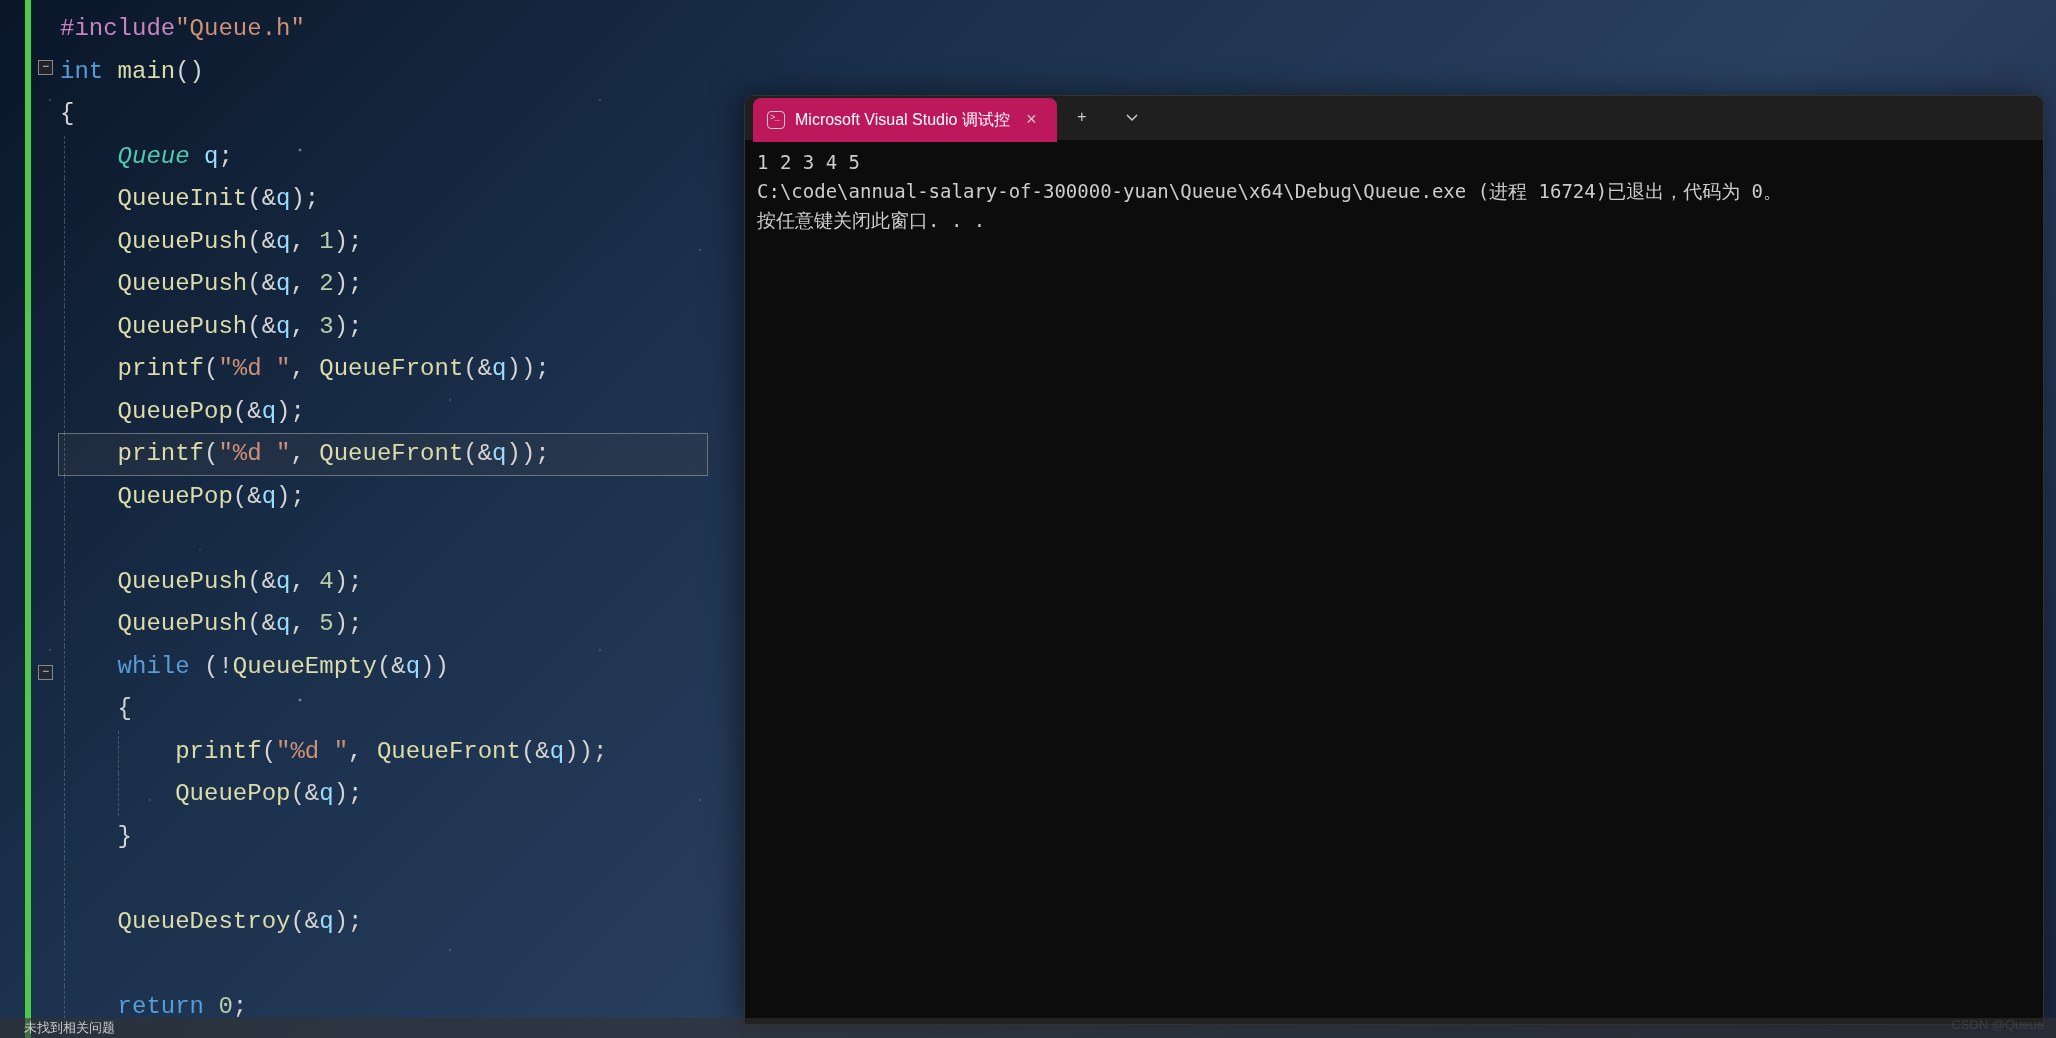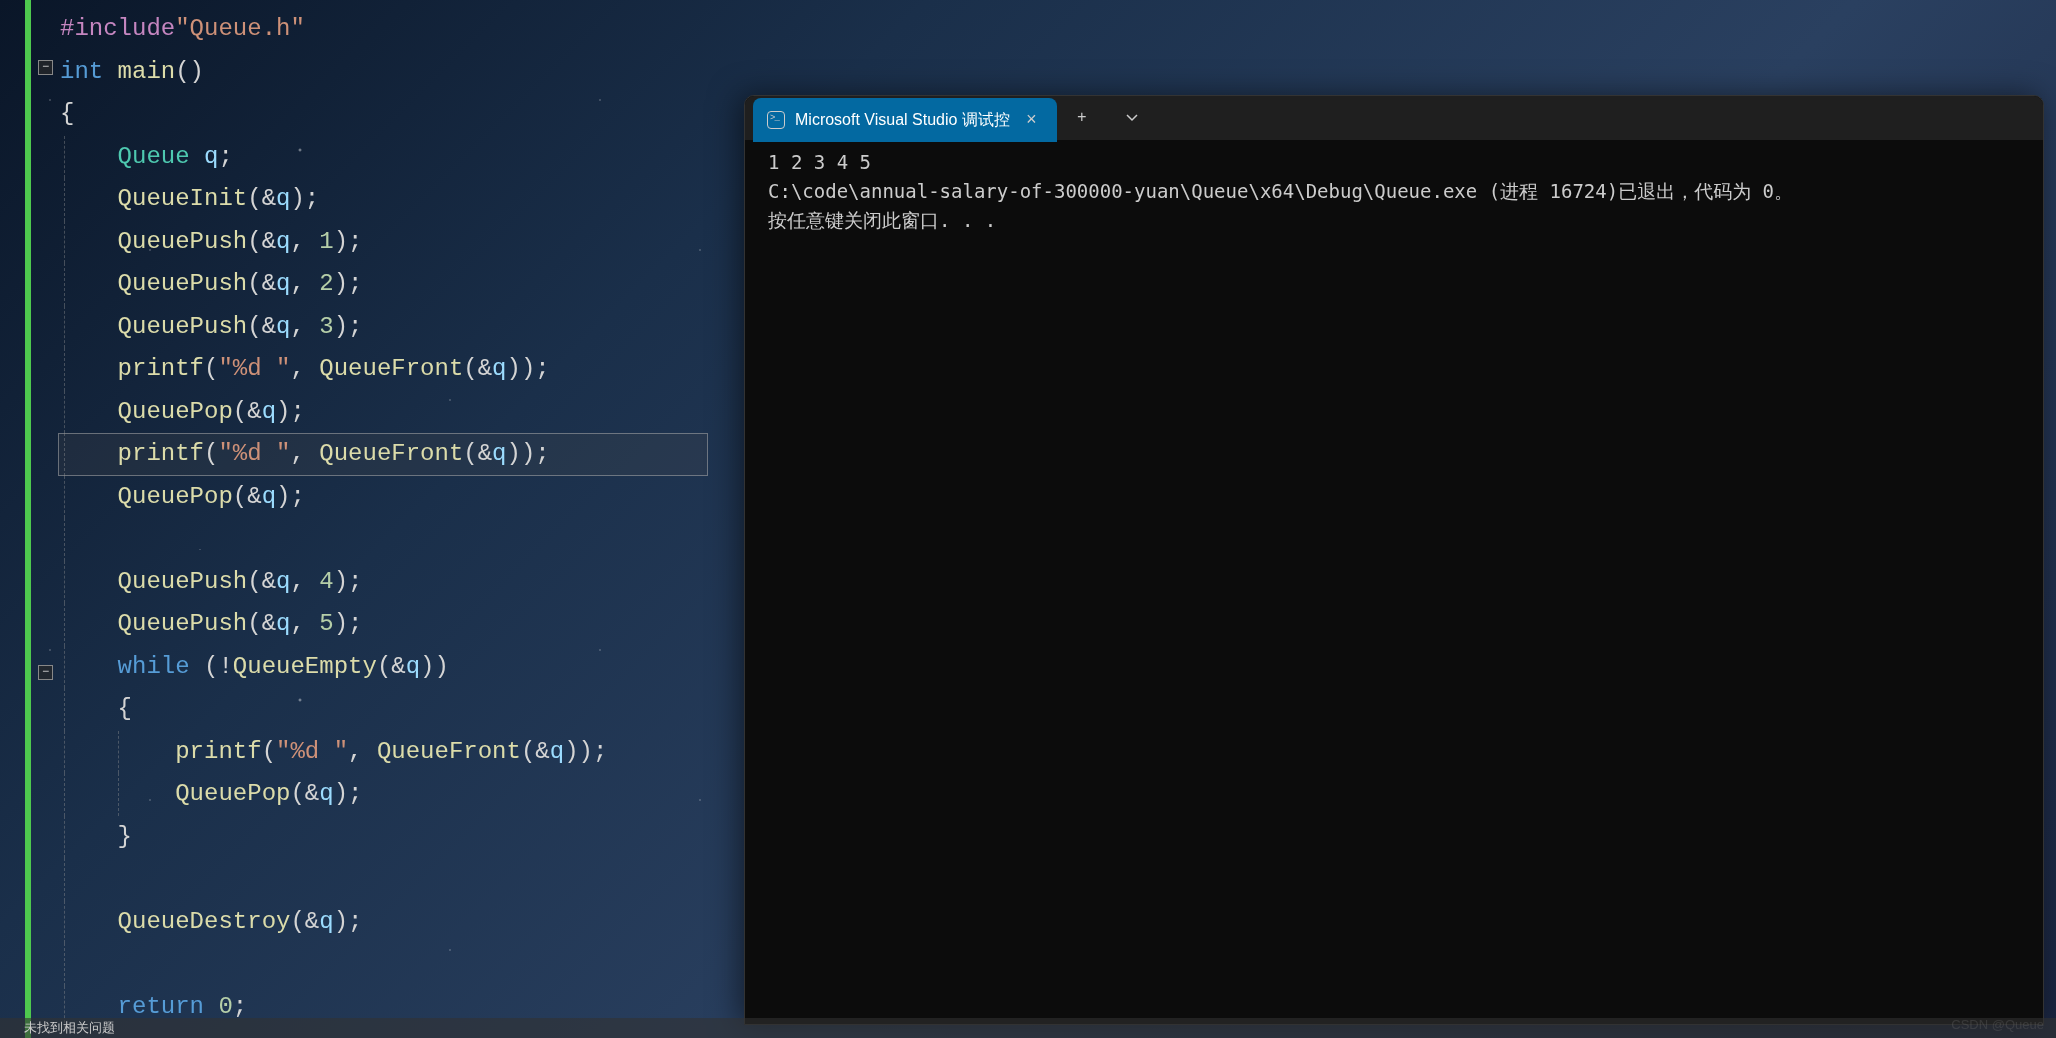--- a/index.html
+++ b/index.html
@@ -98,21 +98,21 @@
       top: 0;
       width: 650px;
       height: 42.5px;
       border: 1px solid rgba(180,180,180,0.5);
       background: rgba(80,80,80,0.2);
       pointer-events: none;
     }
     
     .preproc { color: #c586c0; }
     .keyword { color: #569cd6; }
-    .type { color: #4ec9b0; }
+    .type { color: #4ec9b0; font-style: italic; }
     .func { color: #dcdcaa; }
     .var { color: #9cdcfe; }
     .paren { color: #d4d4d4; }
     .punct { color: #d4d4d4; }
     .op { color: #d4d4d4; }
     .string { color: #ce9178; }
     .number { color: #b5cea8; }
 
     
     .console-window {
@@ -131,21 +131,21 @@
       height: 44px;
       background: #1f1f1f;
       display: flex;
       align-items: center;
     }
     .console-tab {
       display: flex;
       align-items: center;
       height: 44px;
       padding: 16px 14px;
-      background: #0369a1;
+      background: #be185d;
       border-radius: 8px 8px 0 0;
       margin-top: 4px;
       margin-left: 8px;
       gap: 10px;
     }
     .console-tab-icon {
       width: 18px;
       height: 18px;
       border: 1.5px solid #ccc;
       border-radius: 4px;
@@ -176,21 +176,21 @@
       width: 50px;
       height: 44px;
       display: flex;
       align-items: center;
       justify-content: center;
       color: #ccc;
       cursor: pointer;
       font-size: 16px;
     }
     .console-output {
-      padding: 8px 23px;
+      padding: 8px 12px;
       font-family: Consolas, 'NSimSun', monospace;
       font-size: 19px;
       line-height: 29px;
       color: #cccccc;
       white-space: pre-wrap;
       text-align: left;
     }
     .watermark {
       position: absolute;
       bottom: 6px;

